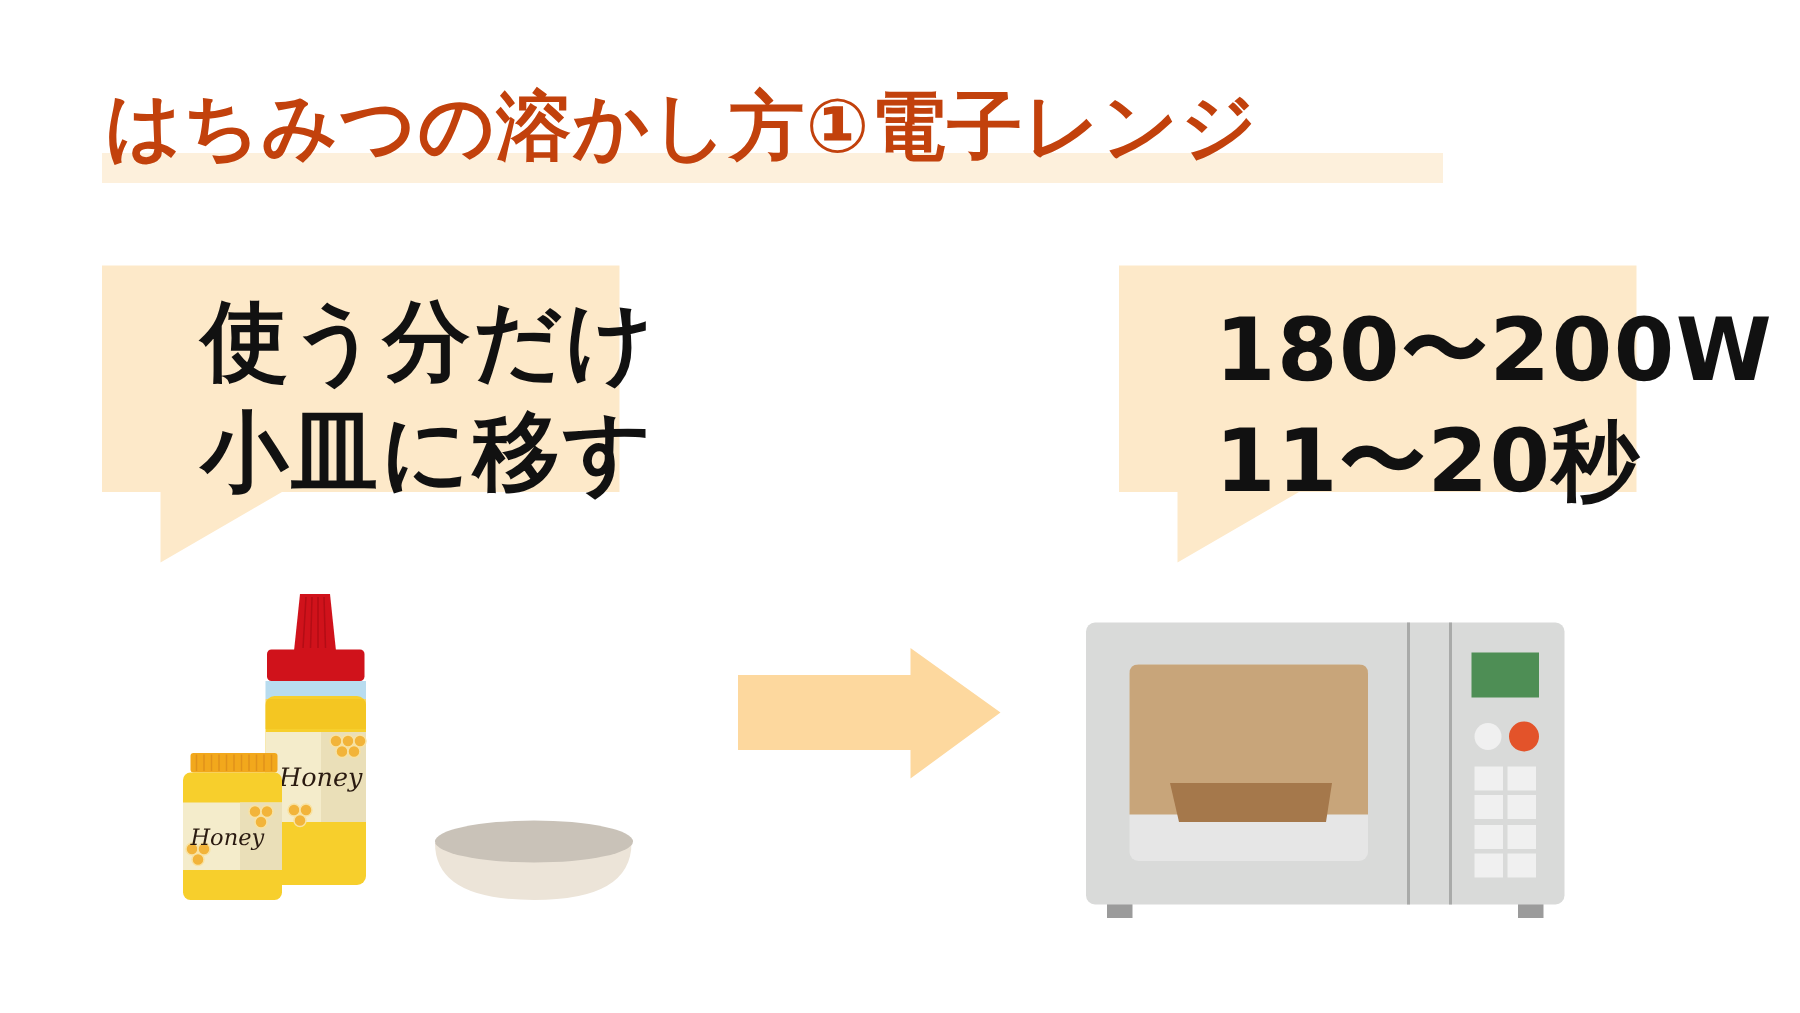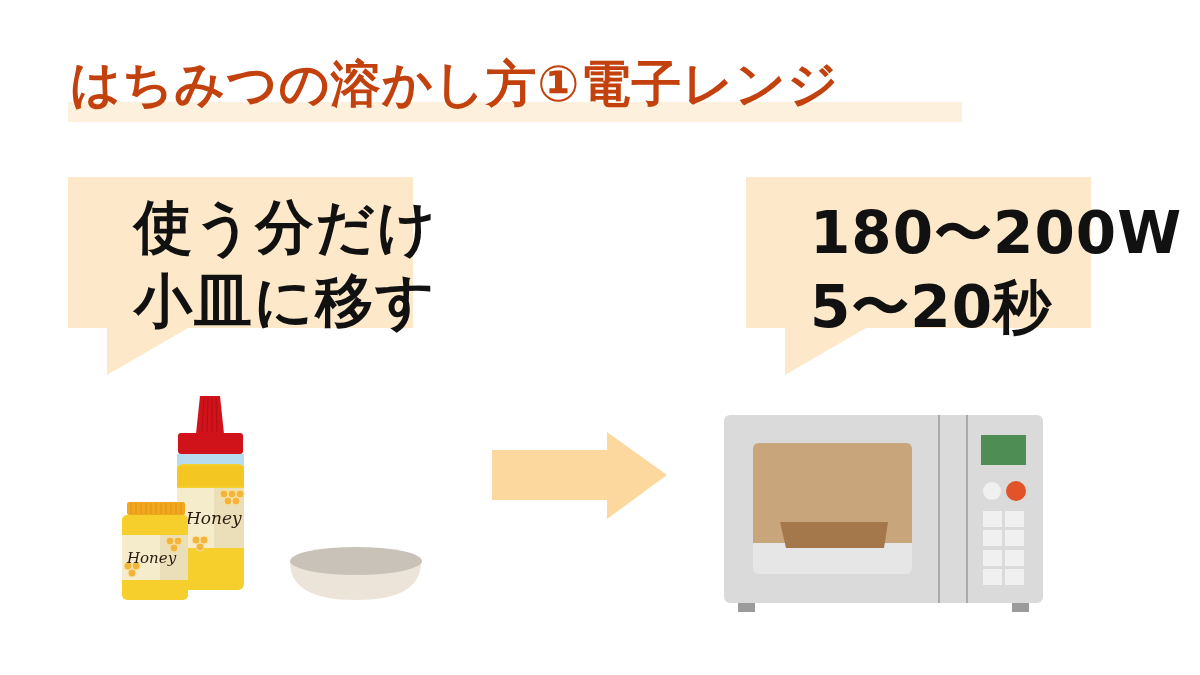--- a/index.html
+++ b/index.html
@@ -33,21 +33,21 @@
   </svg>
   <div class="bubble-text" style="left:106px; top:190px;"><span>使う分だけ</span>
 <span>小皿に移す</span></div>
 </div>
 
 <div>
   <svg class="svg-abs" width="1200" height="675" style="pointer-events:none">
     <polygon points="746,177 1091,177 1091,328 866,328 785,375 785,328 746,328" fill="#fde9c9"></polygon>
   </svg>
   <div class="bubble-text" style="left:782px; top:196px; letter-spacing:1px;"><span>180〜200W</span>
-<span>5〜20秒</span></div>
+<span>11〜20秒</span></div>
 </div>
 
 <svg class="svg-abs" width="1200" height="675">
 
   <g>
     <polygon points="200,396 220,396 224,434 196,434" fill="#d0121b"></polygon>
     <line x1="204" y1="398" x2="202" y2="432" stroke="#b30d15" stroke-width="1"></line>
     <line x1="208" y1="398" x2="207" y2="432" stroke="#b30d15" stroke-width="1"></line>
     <line x1="212" y1="398" x2="212" y2="432" stroke="#b30d15" stroke-width="1"></line>
     <line x1="216" y1="398" x2="217" y2="432" stroke="#b30d15" stroke-width="1"></line>

